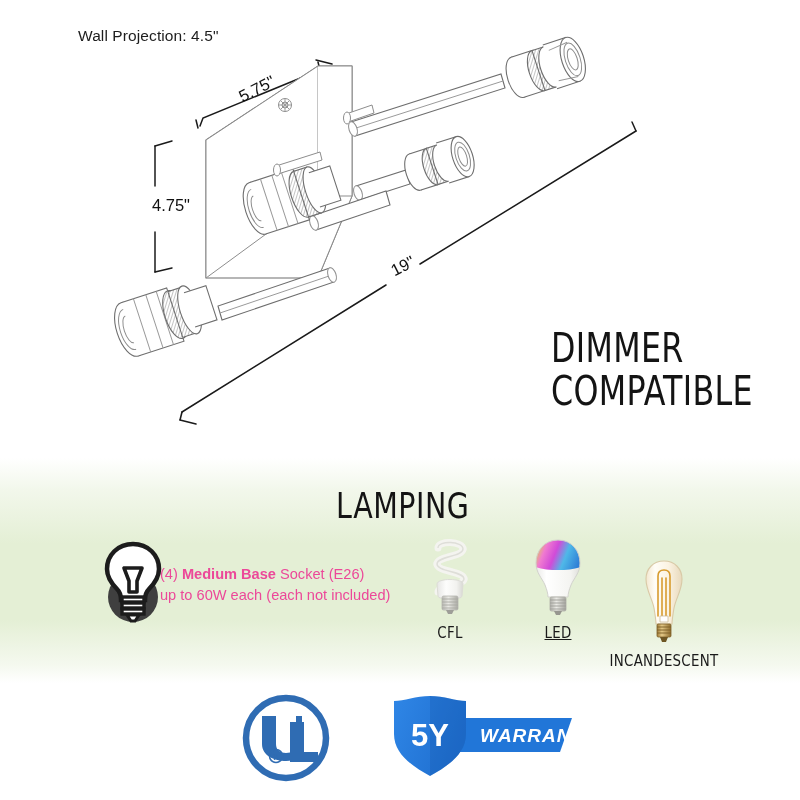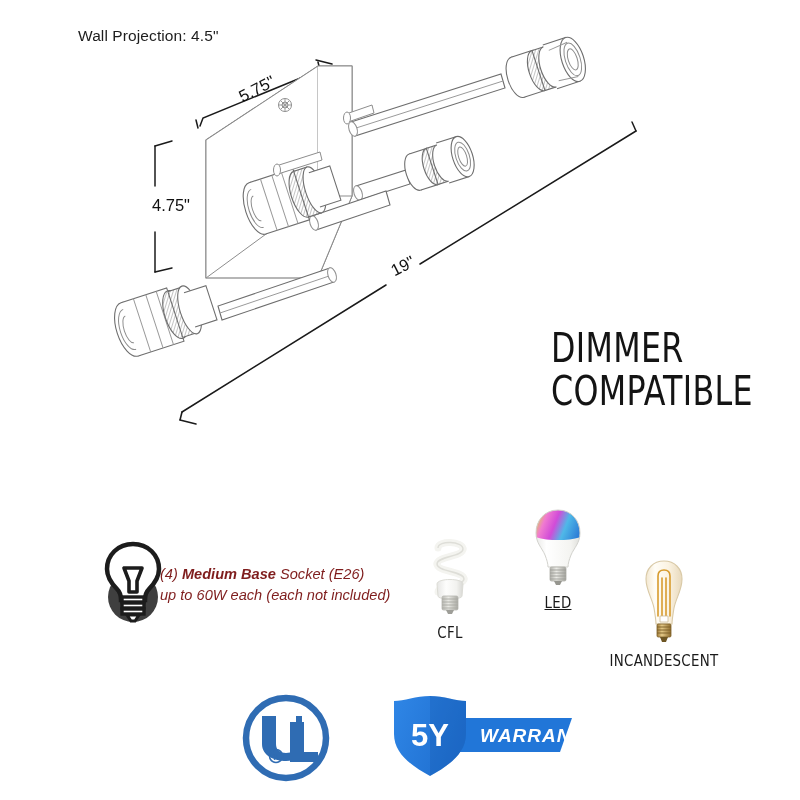--- a/index.html
+++ b/index.html
@@ -40,33 +40,33 @@
         rgba(255,255,255,0) 100%);
   }
   .lamping-title{
     position:absolute;left:336px;top:27px;
     font-family:"Liberation Sans Narrow","DejaVu Sans Condensed","Liberation Sans",sans-serif;
     font-size:36px;letter-spacing:.6px;color:#141414;
     transform:scaleX(.88);transform-origin:left top;
   }
   .socket-icon{position:absolute;left:96px;top:540px;width:74px;height:86px;}
   .socket-text{
-    position:absolute;left:160px;top:564px;font-size:14.6px;line-height:21px;color:#7f1d1d;font-style:italic;
+    position:absolute;left:160px;top:564px;font-size:14.6px;line-height:21px;color:#ec4899;
   }
   .socket-text b{font-weight:bold;}
 
   .bulbs{position:absolute;left:0;top:0;width:800px;height:225px;}
   .bulb{position:absolute;text-align:center;}
   .bulb .cap{
     font-family:"Liberation Sans Narrow","DejaVu Sans Condensed","Liberation Sans",sans-serif;
     font-size:16.5px;letter-spacing:.3px;color:#1a1a1a;
     transform:scaleX(.9);
   }
   .bulb-cfl{left:388px;top:534px;width:124px;}
-  .bulb-led{left:496px;top:504px;width:124px;text-decoration:underline;}
+  .bulb-led{left:496px;top:534px;width:124px;text-decoration:underline;}
   .bulb-inc{left:600px;top:556px;width:128px;}
   .bulb svg{display:block;margin:0 auto;}
   .bulb .cap{margin-top:3px;}
 
   
   .badge-row{position:absolute;left:0;top:688px;width:800px;height:100px;}
   .ul-badge{position:absolute;left:240px;top:4px;}
   .warranty-badge{position:absolute;left:390px;top:2px;}
 </style>
 </head>
@@ -198,20 +198,23 @@
     </svg>
 
     <div class="dim-label dim-575">5.75"</div>
     <div class="dim-label dim-475">4.75"</div>
     <div class="dim-label dim-19">19"</div>
 
     <div class="dimmer-text">DIMMER
 COMPATIBLE</div>
   </div>
 
+  <div class="lamping-section">
+    <div class="lamping-title">LAMPING</div>
+  </div>
 
   <svg class="socket-icon" viewBox="0 0 74 86">
     <circle cx="37" cy="57" r="25" fill="#3f3f3f"></circle>
     <path d="M37 4 C22 4 11 15 11 29 C11 38 16 44 21 49 C24 52 25 56 25 60 L49 60 C49 56 50 52 53 49 C58 44 63 38 63 29 C63 15 52 4 37 4 Z" fill="#ffffff" stroke="#1c1c1c" stroke-width="4.5"></path>
     <path d="M28 28 L46 28 L41 41 L41 52 L33 52 L33 41 Z" fill="#ffffff" stroke="#1c1c1c" stroke-width="3.6" stroke-linejoin="round"></path>
     <g stroke="#1c1c1c" stroke-width="3.4" fill="#ffffff">
       <rect x="26" y="57" width="22" height="5"></rect>
       <rect x="26" y="63" width="22" height="5"></rect>
       <rect x="26" y="69" width="22" height="5"></rect>
     </g>

